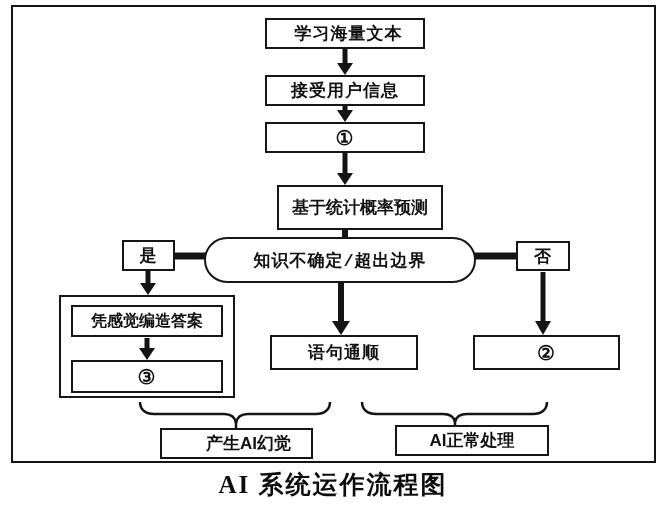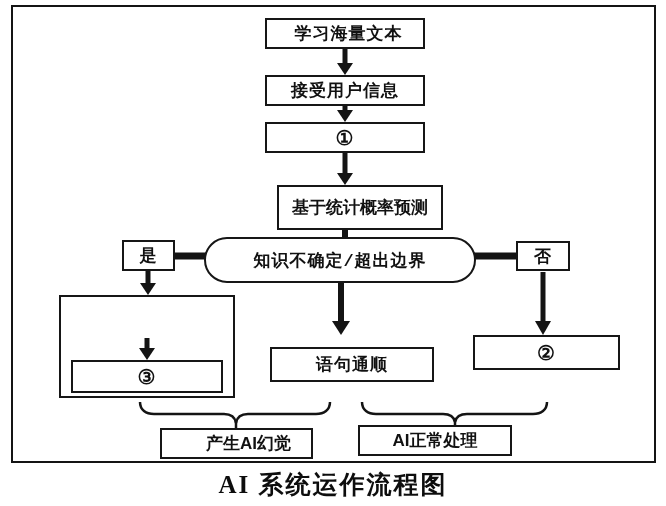--- a/index.html
+++ b/index.html
@@ -20,24 +20,24 @@
   .n-learn   {left:265px;top:18px; width:160px;height:31px;padding-left:7px;}
   .n-receive {left:265px;top:75px; width:160px;height:31px;}
   .n-step1   {left:265px;top:122px;width:160px;height:31px;font-size:20px;}
   .n-predict {left:262px;top:185px;width:166px;height:45px;letter-spacing:0;margin-left:15px;}
   .n-decision{left:204px;top:237px;width:272px;height:46px;border-radius:23px;font-family:Liberation Mono, monospace;}
   .n-yes     {left:122px;top:240px;width:53px;height:31px;}
   .n-no      {left:516px;top:241px;width:54px;height:30px;}
   .n-group   {left:59px; top:295px;width:176px;height:103px;background:transparent;}
   .n-fab     {left:71px; top:305px;width:152px;height:32px;font-size:16px;letter-spacing:0;}
   .n-step3   {left:71px; top:360px;width:152px;height:33px;font-size:20px;}
-  .n-fluent  {left:270px;top:335px;width:164px;height:35px;margin-top:12px;}
+  .n-fluent  {left:270px;top:335px;width:148px;height:35px;}
   .n-step2   {left:473px;top:335px;width:147px;height:35px;font-size:20px;}
   .n-hall    {left:160px;top:428px;width:153px;height:31px;letter-spacing:0;padding-left:24px;}
-  .n-normal  {left:358px;top:425px;width:154px;height:31px;letter-spacing:0;}
+  .n-normal  {left:395px;top:425px;width:154px;height:31px;letter-spacing:0;}
   .caption{
     position:absolute;left:0;top:468px;width:666px;text-align:center;
     font-family:Liberation Serif, serif;font-weight:bold;font-size:25px;
     letter-spacing:2px;color:#0d0d0d;
   }
 </style>
 </head>
 <body>
 
 <div class="stage">
@@ -86,20 +86,21 @@
 
   <div class="node n-learn">学习海量文本</div>
   <div class="node n-receive">接受用户信息</div>
   <div class="node n-step1">①</div>
   <div class="node n-predict">基于统计概率预测</div>
   <div class="node n-decision">知识不确定/超出边界</div>
   <div class="node n-yes">是</div>
   <div class="node n-no">否</div>
 
   <div class="node n-group"></div>
+  <div class="node n-fab">凭感觉编造答案</div>
   <div class="node n-step3">③</div>
 
   <div class="node n-fluent">语句通顺</div>
   <div class="node n-step2">②</div>
 
   <div class="node n-hall">产生AI幻觉</div>
   <div class="node n-normal">AI正常处理</div>
 
   <div class="caption">AI 系统运作流程图</div>
 

